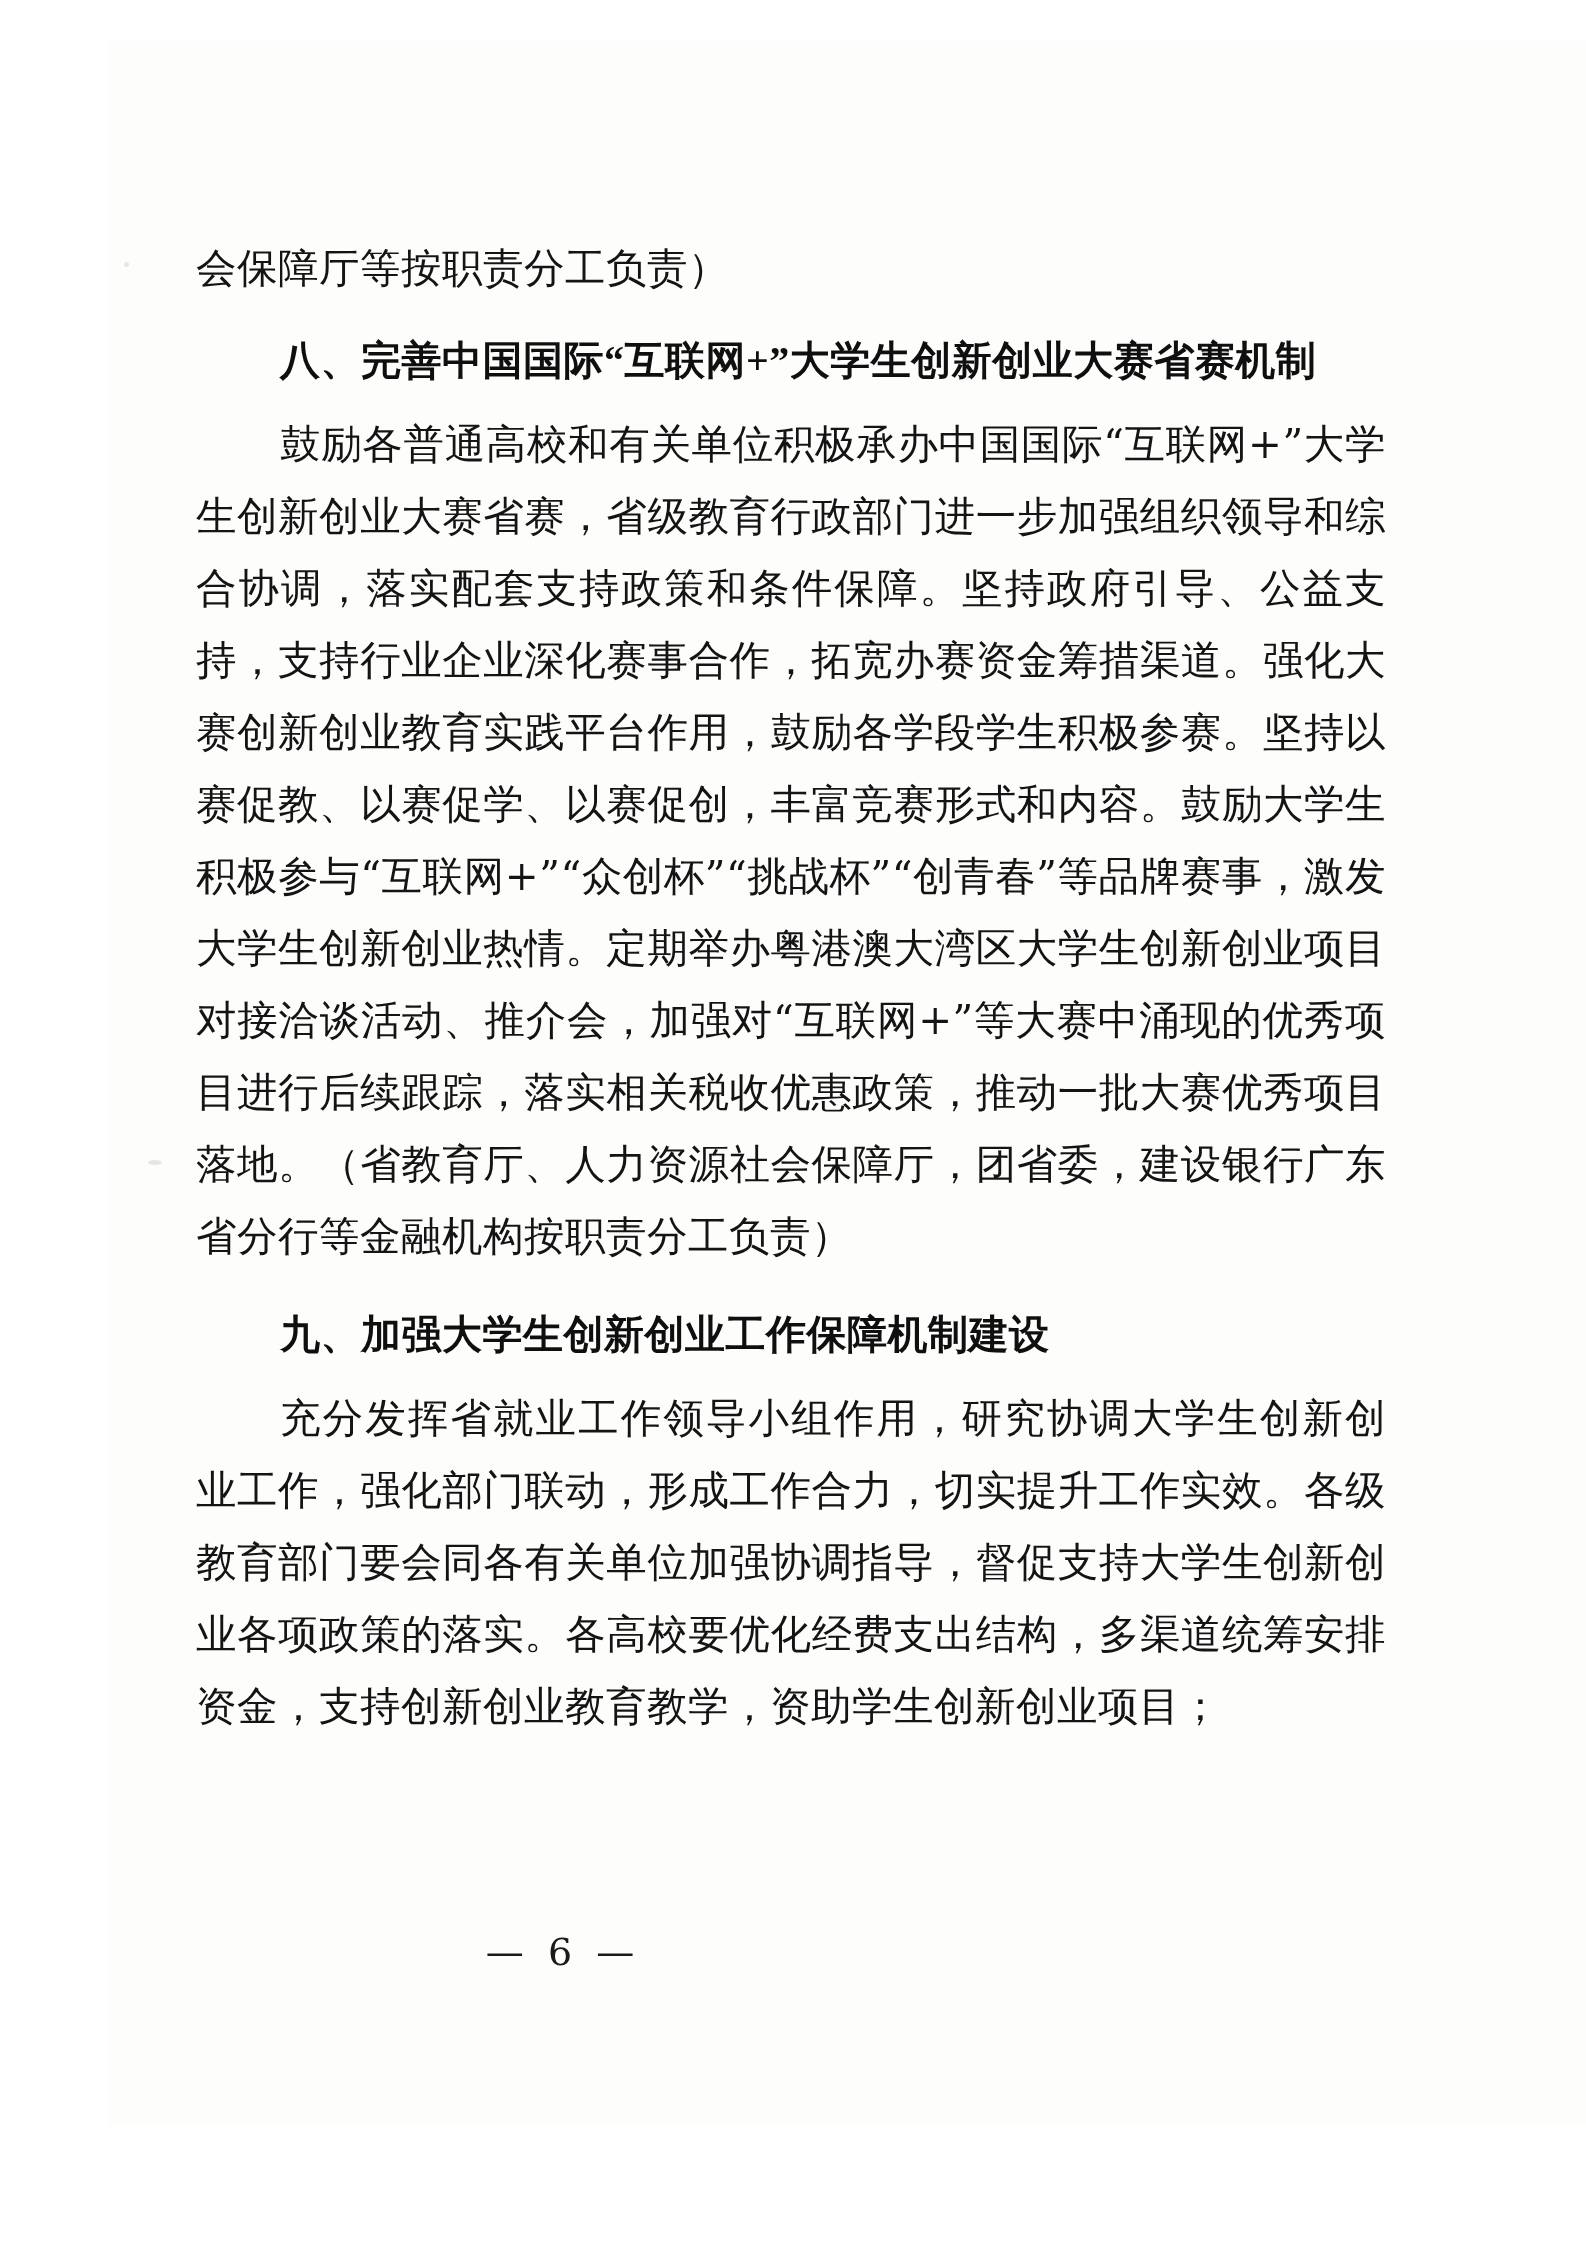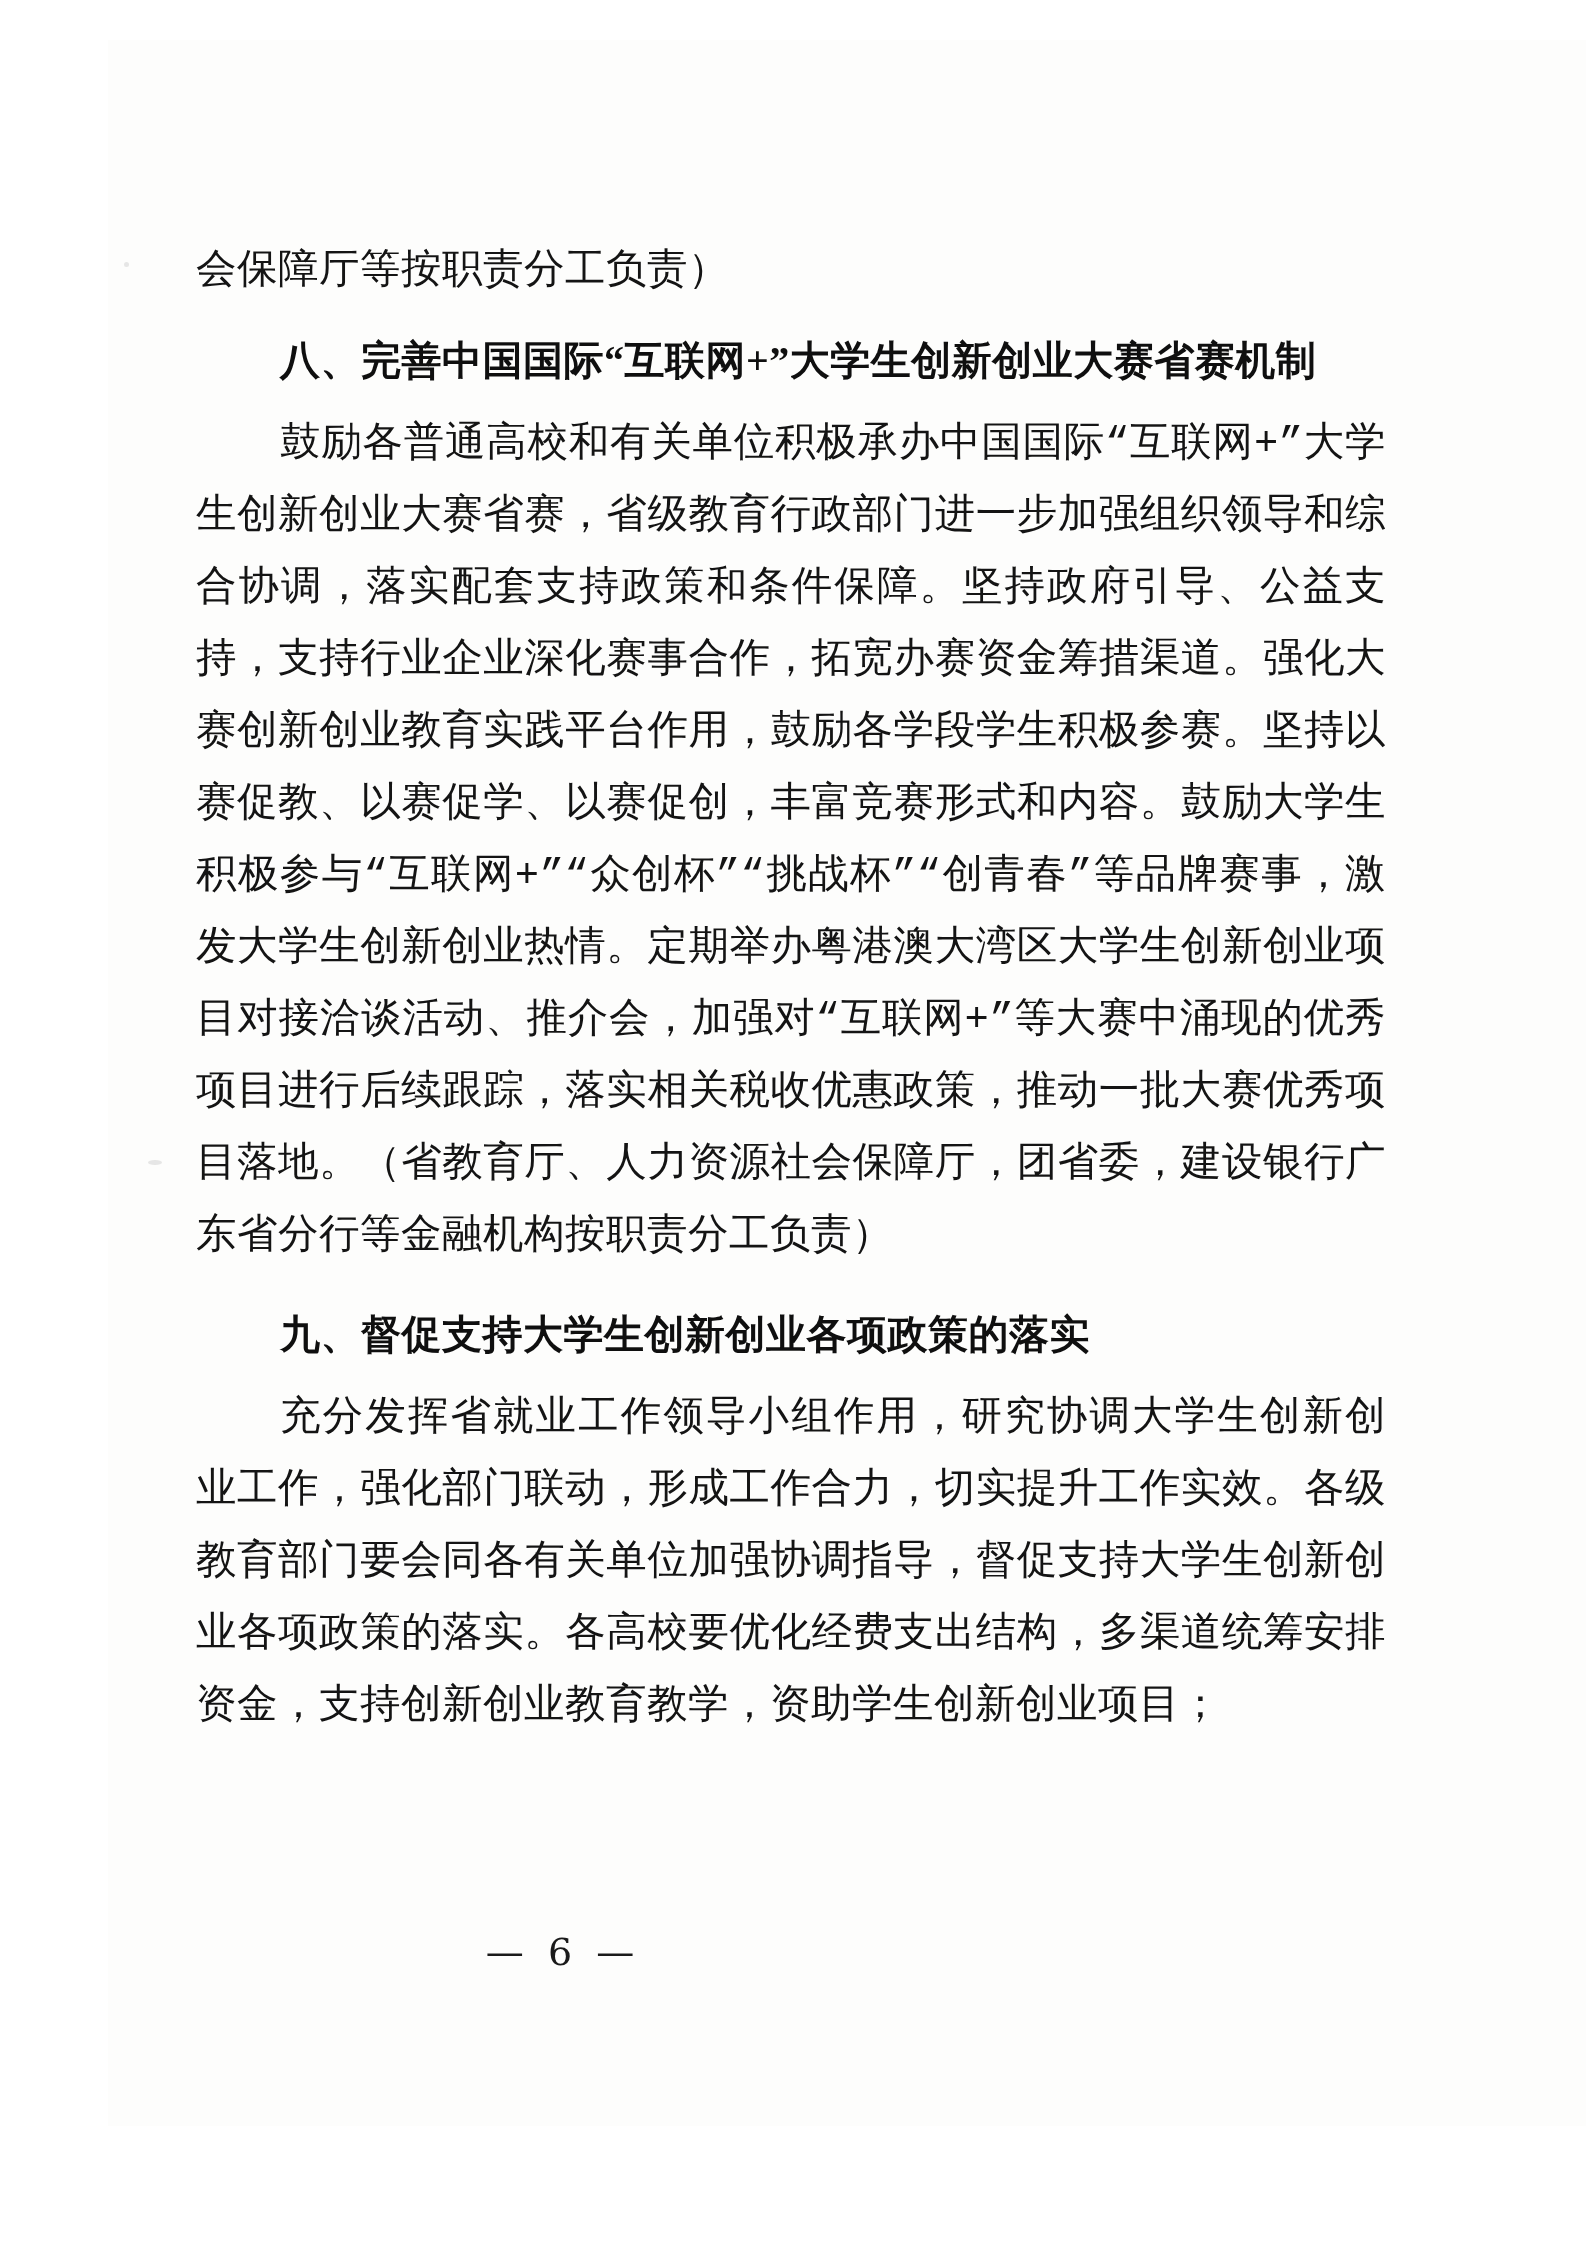--- a/index.html
+++ b/index.html
@@ -39,21 +39,20 @@
     font-size: 40.5px;
     line-height: 72px;
     letter-spacing: 0.5px;
     text-align: justify;
     text-justify: inter-ideograph;
     margin: 0 0 0 0;
     color: #141414;
   }
   .para.indent {
     text-indent: 84px;
-    font-family: Liberation Mono, monospace;
   }
   .heading {
     font-family: Liberation Serif, serif;
     font-weight: bold;
     font-size: 40px;
     line-height: 74px;
     letter-spacing: 0.5px;
     text-indent: 84px;
     text-align: justify;
     text-justify: inter-ideograph;
@@ -96,20 +95,20 @@
     <p class="para">会保障厅等按职责分工负责）</p>
 
     <div class="gap-sm"></div>
 
     <h2 class="heading">八、完善中国国际“互联网+”大学生创新创业大赛省赛机制</h2>
 
     <p class="para indent">鼓励各普通高校和有关单位积极承办中国国际“互联网+”大学生创新创业大赛省赛，省级教育行政部门进一步加强组织领导和综合协调，落实配套支持政策和条件保障。坚持政府引导、公益支持，支持行业企业深化赛事合作，拓宽办赛资金筹措渠道。强化大赛创新创业教育实践平台作用，鼓励各学段学生积极参赛。坚持以赛促教、以赛促学、以赛促创，丰富竞赛形式和内容。鼓励大学生积极参与“互联网+”“众创杯”“挑战杯”“创青春”等品牌赛事，激发大学生创新创业热情。定期举办粤港澳大湾区大学生创新创业项目对接洽谈活动、推介会，加强对“互联网+”等大赛中涌现的优秀项目进行后续跟踪，落实相关税收优惠政策，推动一批大赛优秀项目落地。（省教育厅、人力资源社会保障厅，团省委，建设银行广东省分行等金融机构按职责分工负责）</p>
 
     <div class="gap-md"></div>
 
-    <h2 class="heading">九、督促支持大学生创新创业各项政策的落实</h2>
+    <h2 class="heading">九、加强大学生创新创业工作保障机制建设</h2>
 
     <p class="para indent">充分发挥省就业工作领导小组作用，研究协调大学生创新创业工作，强化部门联动，形成工作合力，切实提升工作实效。各级教育部门要会同各有关单位加强协调指导，督促支持大学生创新创业各项政策的落实。各高校要优化经费支出结构，多渠道统筹安排资金，支持创新创业教育教学，资助学生创新创业项目；</p>
 
   </div>
 
   <div class="page-number">— 6 —</div>
 </div>
 
 </body></html>

